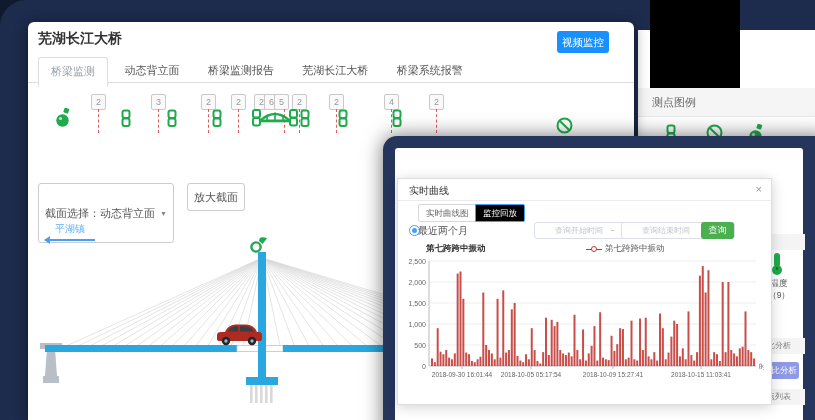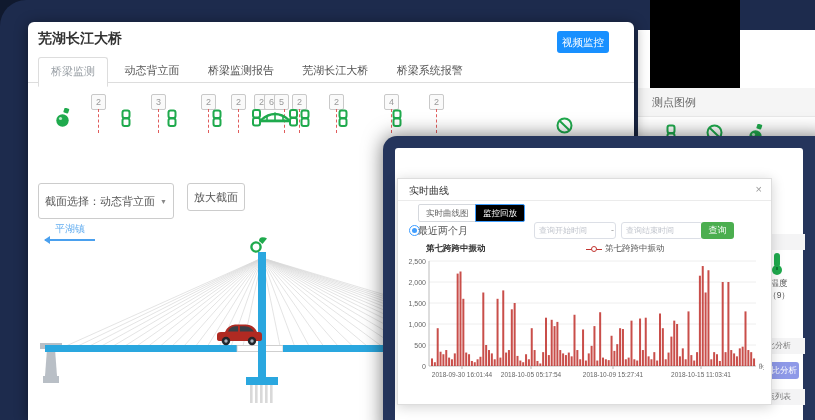--- a/index.html
+++ b/index.html
@@ -7,21 +7,21 @@
   #canvas{position:relative;width:815px;height:420px;background:#1d2b4d;border-radius:26px 0 0 0;overflow:hidden;}
   
   #windowA{left:28px;top:22px;width:606px;height:398px;background:#fff;border-radius:6px 6px 0 0;box-shadow:0 2px 14px rgba(0,0,0,.45);z-index:3;}
   #pageTitle{left:10px;top:8px;font-size:14px;font-weight:600;color:#333;}
   #tabRow{left:0;top:34px;width:100%;height:27px;border-bottom:1px solid #ddd;}
   .mtab{position:relative;display:inline-block;font-size:11px;color:#555;padding:6px 12px 7px;cursor:pointer;}
   .mtab.active{color:#9aa0a6;background:#fff;border:1px solid #ddd;border-bottom:1px solid #fff;border-radius:3px 3px 0 0;top:1px;}
   #videoBtn{left:529px;top:9px;width:52px;height:22px;background:#1890ff;color:#fff;font-size:10.5px;line-height:22px;text-align:center;border-radius:3px;cursor:pointer;}
   
   .selBox{border:1px solid #ccc;border-radius:3px;height:26px;display:flex;align-items:center;font-size:11px;color:#555;background:#fff;}
-  #selBox1{left:10px;top:161px;width:122px;padding:4px 6px;}
+  #selBox1{left:10px;top:161px;width:122px;padding:16px 6px;}
   #selArrow{margin-left:auto;font-size:7px;color:#888;}
   #zoomSectionBtn{left:159px;top:161px;width:56px;height:26px;border:1px solid #ccc;border-radius:3px;background:#fff;font-size:11px;color:#555;text-align:center;line-height:26px;cursor:pointer;}
   #dirLabel{left:27px;top:200px;font-size:10px;color:#64aef0;}
   #dirArrow{left:17px;top:217px;width:50px;height:2px;background:#4aa0ee;}
   #dirArrow:before{content:"";position:absolute;left:-1px;top:-3px;border:4px solid transparent;border-right:6px solid #4aa0ee;border-left:none;}
   
   #stripLayer{left:0;top:0;width:815px;height:420px;z-index:4;pointer-events:none;}
   .badge{position:absolute;top:94px;width:13px;height:14px;background:#fafafa;border:1px solid #c9c9c9;border-radius:2px;color:#999;font-size:9px;line-height:14px;text-align:center;}
   .dash{position:absolute;top:109px;height:24px;width:0;border-left:1px dashed #e05c5c;}
   
@@ -39,21 +39,21 @@
   #modal{left:2px;top:30px;width:373px;height:225px;background:#fff;border:1px solid #ddd;box-shadow:0 2px 12px rgba(0,0,0,.18);}
   #modalHeader{left:0;top:0;width:100%;height:21px;border-bottom:1px solid #ebebeb;}
   #modalTitle{left:11px;top:5px;font-size:10px;color:#333;text-align:center;}
   #modalClose{right:9px;top:4px;font-size:11px;color:#999;cursor:pointer;position:absolute;}
   .vtab{position:absolute;top:25px;height:16px;font-size:8.5px;line-height:16px;padding:0 7px;cursor:pointer;}
   #vtab1{left:20px;border:1px solid #d5d8dd;border-radius:2px 0 0 2px;color:#666;background:#fff;}
   #vtab2{left:77px;border:1px solid #409eff;border-radius:0 2px 2px 0;color:#fff;background:#000000;}
   #radioDot{left:11px;top:46px;width:9px;height:9px;border:1px solid #409eff;border-radius:50%;}
   #radioDot:after{content:"";position:absolute;left:2px;top:2px;width:5px;height:5px;border-radius:50%;background:#409eff;}
   #radioLabel{left:20px;top:45px;font-size:10px;color:#555;}
-  .qinput{position:absolute;top:43px;width:72px;height:15px;border:1px solid #dcdfe6;border-radius:3px;font-size:8px;color:#666;padding:0 4px;font-family:inherit;}
+  .qinput{position:absolute;top:43px;width:72px;height:15px;border:1px solid #dcdfe6;border-radius:3px;font-size:8px;color:#666;padding:0 20px;font-family:inherit;}
   .qinput::placeholder{color:#c0c4cc;}
   #rangeSep{left:213px;top:46px;font-size:9px;color:#999;}
   #queryBtn{left:303px;top:43px;width:33px;height:17px;background:#4bae4f;border-radius:3px;color:#fff;font-size:9px;text-align:center;line-height:17px;cursor:pointer;}
   #chartLegend{left:188px;top:64px;font-size:8.5px;color:#555;display:flex;align-items:center;gap:3px;}
   #legendMark{width:16px;height:0;border-top:1.5px solid #c23531;position:relative;}
   #legendMark:after{content:"";position:absolute;left:5px;top:-4px;width:4px;height:4px;border:1.5px solid #c23531;border-radius:50%;background:#fff;}
   #chartTitle{left:28px;top:64px;font-size:8.5px;color:#333;font-weight:600;}
   svg text{font-family:"Liberation Sans","DejaVu Sans",sans-serif;}
 </style>
 </head>

